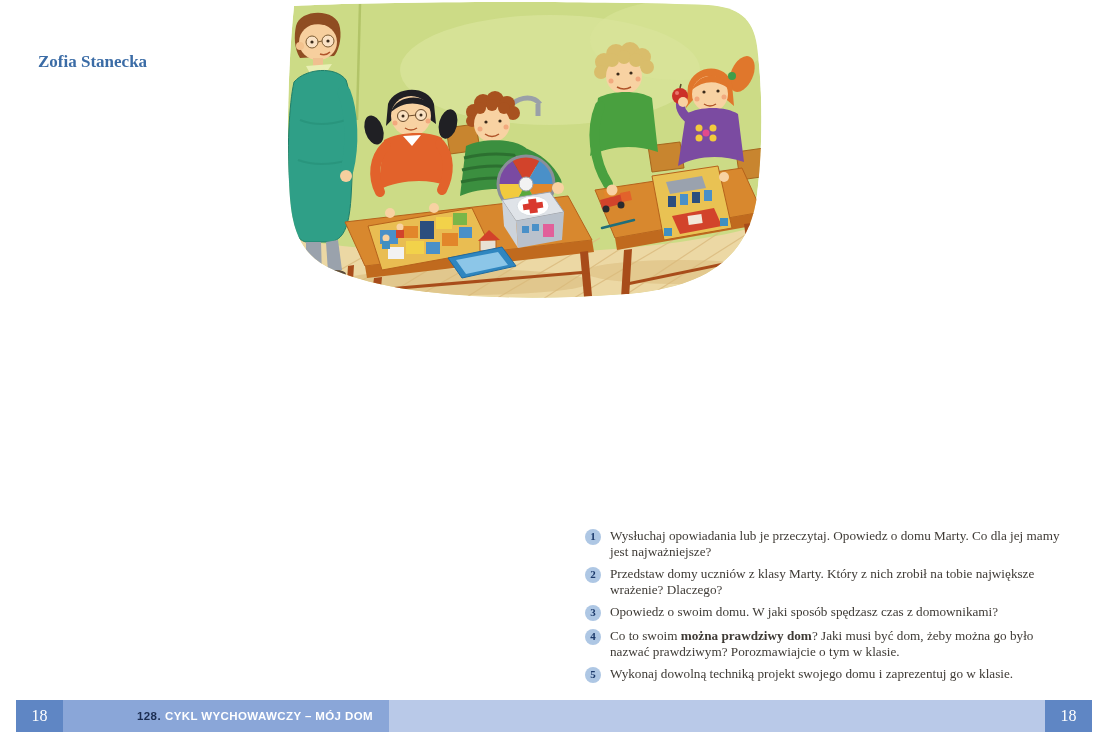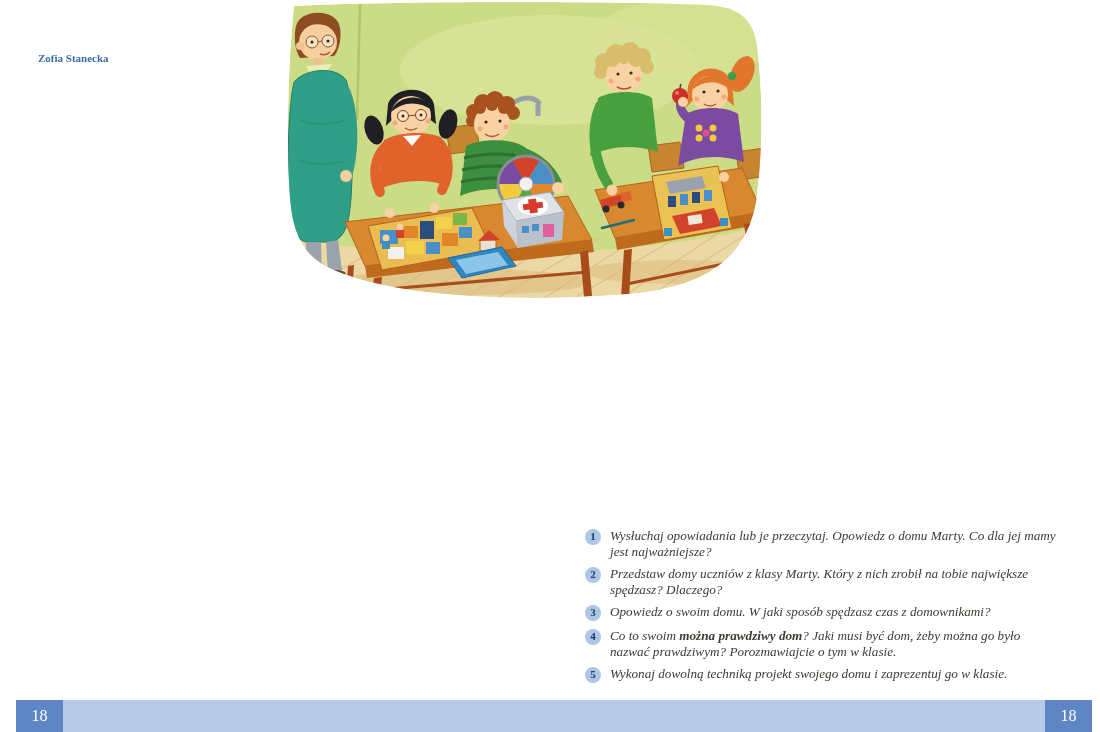--- a/index.html
+++ b/index.html
@@ -1,31 +1,31 @@
 <!DOCTYPE html>
 <html><head>
 <meta charset="utf-8">
 <style>
   html,body{margin:0;padding:0;background:#e9e9e9;}
   .spread{
     position:relative;width:1100px;height:732px;background:#ffffff;
     overflow:hidden;font-family:"Liberation Serif",serif;color:#3e3a35;
   }
-  .author{position:absolute;left:38px;top:52px;font-size:11px;font-weight:bold;color:#3b6ca6;}
+  .author{position:absolute;left:38px;top:52px;font-size:17px;font-weight:bold;color:#3b6ca6;}
   .title{position:absolute;left:36px;top:70px;font-size:37px;font-weight:bold;color:#9fbbdd;letter-spacing:.5px;}
   .illu{position:absolute;left:250px;top:0;width:520px;height:300px;}
   .text-left{position:absolute;left:38px;top:124px;width:545px;font-size:14px;line-height:16px;}
   .text-right{position:absolute;left:587px;top:57px;width:480px;font-size:13.2px;line-height:16.2px;}
   .line{white-space:nowrap;}
   .questions{position:absolute;left:585px;top:528px;width:478px;display:flex;flex-direction:column;gap:7px;
     font-size:13.2px;line-height:15.5px;}
   .q-item{display:flex;gap:9px;}
   .q-num{flex:0 0 auto;width:16px;height:16px;border-radius:50%;background:#aec7e4;color:#1c3a6b;
     font-size:11px;font-weight:bold;display:flex;align-items:center;justify-content:center;margin-top:1px;}
-  .q-text{flex:1;font-style:italic;}
+  .q-text{flex:1;}
   .footer{position:absolute;left:16px;bottom:0;width:1076px;height:32px;display:flex;
     font-family:"Liberation Sans",sans-serif;}
   .f-num{width:47px;background:#5f86c4;color:#ffffff;font-family:"Liberation Serif",serif;font-size:16px;
     display:flex;align-items:center;justify-content:center;}
   .f-mid{width:326px;background:#8aa6d8;display:flex;align-items:center;padding-left:74px;box-sizing:border-box;
     font-size:11.5px;font-weight:bold;letter-spacing:.4px;color:#ffffff;gap:4px;white-space:nowrap;}
   .f-mid .num{color:#1b2d52;}
   .f-light{flex:1;background:#b9c9e8;}
 </style>
 </head>
@@ -345,35 +345,39 @@
     </div>
 
   <div class="questions">
 
   <div class="q-item">
         <span class="q-num">1</span>
         <div class="q-text"><span>Wysłuchaj opowiadania lub je przeczytaj. Opowiedz o domu Marty. Co dla jej mamy jest najważniejsze?</span><b></b><span></span></div>
       </div>
       <div class="q-item">
         <span class="q-num">2</span>
-        <div class="q-text"><span>Przedstaw domy uczniów z klasy Marty. Który z nich zrobił na tobie największe spędzasz? Dlaczego?</span><b></b><span></span></div>
+        <div class="q-text"><span>Przedstaw domy uczniów z klasy Marty. Który z nich zrobił na tobie największe wrażenie? Dlaczego?</span><b></b><span></span></div>
       </div>
       <div class="q-item">
         <span class="q-num">3</span>
         <div class="q-text"><span>Opowiedz o swoim domu. W jaki sposób spędzasz czas z domownikami?</span><b></b><span></span></div>
       </div>
       <div class="q-item">
         <span class="q-num">4</span>
         <div class="q-text"><span>Co to swoim </span><b>można prawdziwy dom</b><span>? Jaki musi być dom, żeby można go było nazwać prawdziwym? Porozmawiajcie o tym w klasie.</span></div>
       </div>
       <div class="q-item">
         <span class="q-num">5</span>
         <div class="q-text"><span>Wykonaj dowolną techniką projekt swojego domu i zaprezentuj go w klasie.</span><b></b><span></span></div>
       </div>
     </div>
 
   <div class="footer">
     <div class="f-num">18</div>
+    <div class="f-mid">
+      <span class="num">128.</span>
+      <span>CYKL WYCHOWAWCZY – MÓJ DOM</span>
+    </div>
     <div class="f-light"></div>
     <div class="f-num">18</div>
   </div>
 
 </div>
 
 </body></html>

